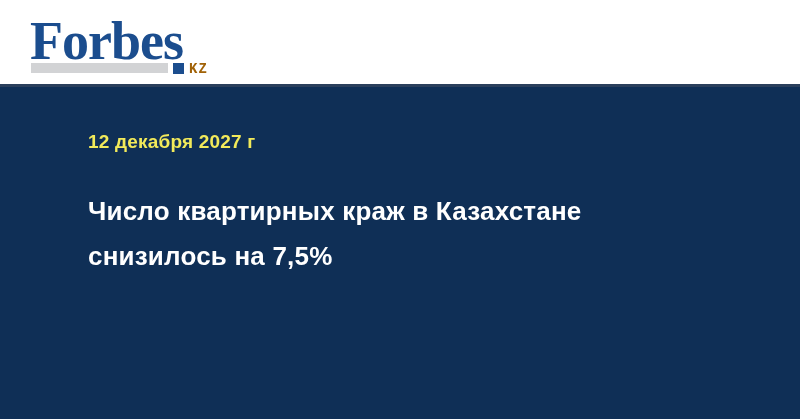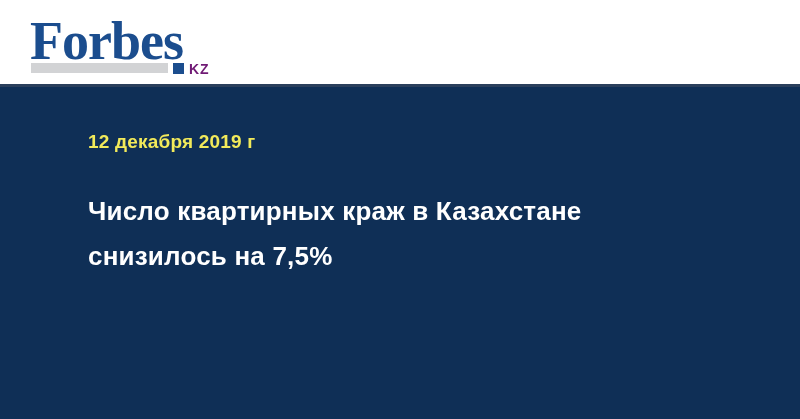--- a/index.html
+++ b/index.html
@@ -80,26 +80,26 @@
     top: 49px;
     width: 11px;
     height: 11px;
     background: #1b4d8e;
   }
 
   .logo-kz {
     position: absolute;
     left: 159px;
     top: 48px;
-    font-family: Liberation Sans, sans-serif;
+    font-family: Liberation Mono, monospace;
     font-weight: bold;
     font-size: 14px;
     line-height: 14px;
     letter-spacing: 1px;
-    color: #701a75;
+    color: #a16207;
   }
 
   
   .body-panel {
     position: absolute;
     left: 0;
     top: 87px;
     width: 800px;
     height: 332px;
     background: #0f2f56;
@@ -149,21 +149,21 @@
     </a>
 
   </div>
 
   <div class="header-rule"></div>
 
   <div class="body-panel">
 
     <div class="content">
 
-      <div class="date">12 декабря 2019 г</div>
+      <div class="date">12 декабря 2027 г</div>
 
       <h1 class="headline">Число квартирных краж в Казахстане снизилось на 7,5%</h1>
 
     </div>
 
   </div>
 
 </div>
 
 </body></html>

